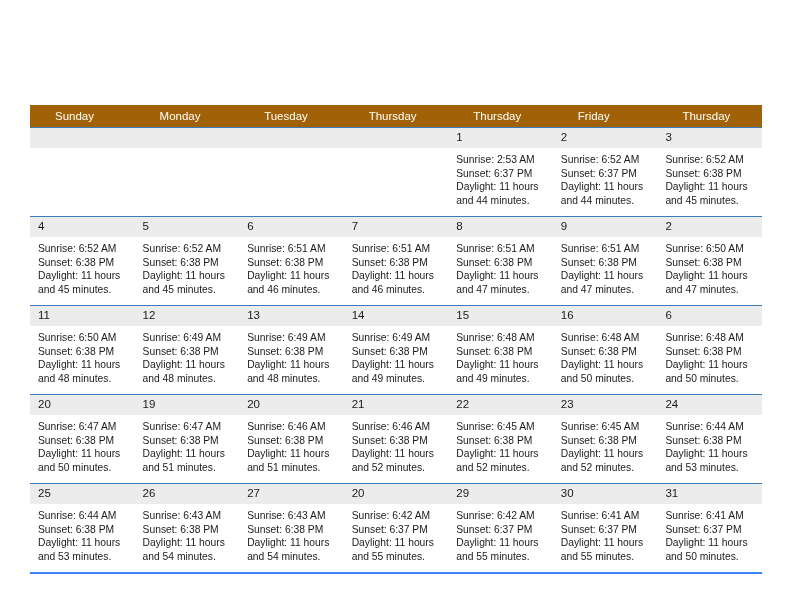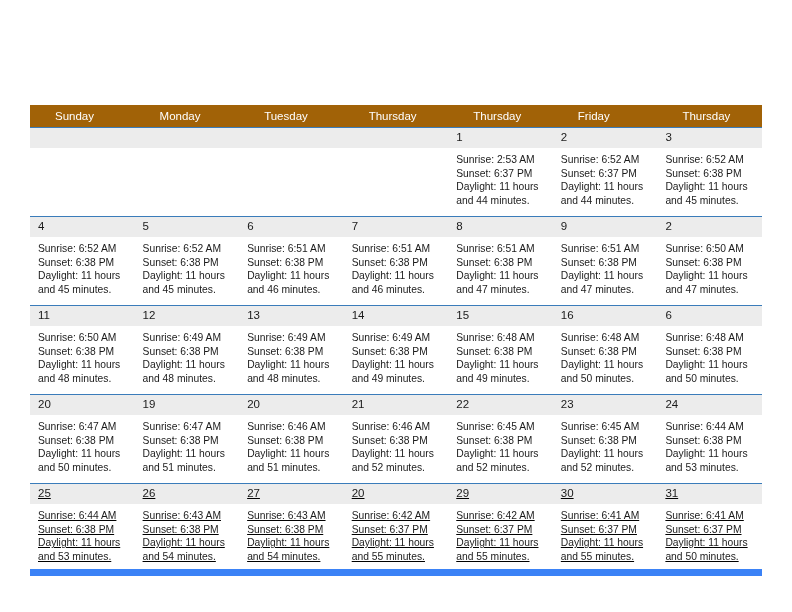--- a/index.html
+++ b/index.html
@@ -95,21 +95,21 @@
   }
   .calendar td {
     vertical-align: top;
     padding: 0;
     height: 89px;
     border-top: 1px solid #3a7cba;
     border-bottom: 1px solid #3a7cba;
     background: #ffffff;
   }
   .calendar tr.week td { border-bottom: none; }
-  .calendar tr.week:last-child td { border-bottom: 7px solid #3b82f6; text-decoration: underline; }
+  .calendar tr.week:last-child td { border-bottom: 2px solid #3b82f6; }
   .daynum {
     background: #ececec;
     font-size: 11.5px;
     color: #1a1a1a;
     padding: 3px 0 4px 8px;
     line-height: 13px;
     height: 20px;
   }
   .daynum.empty { color: transparent; }
   .cellbody {

